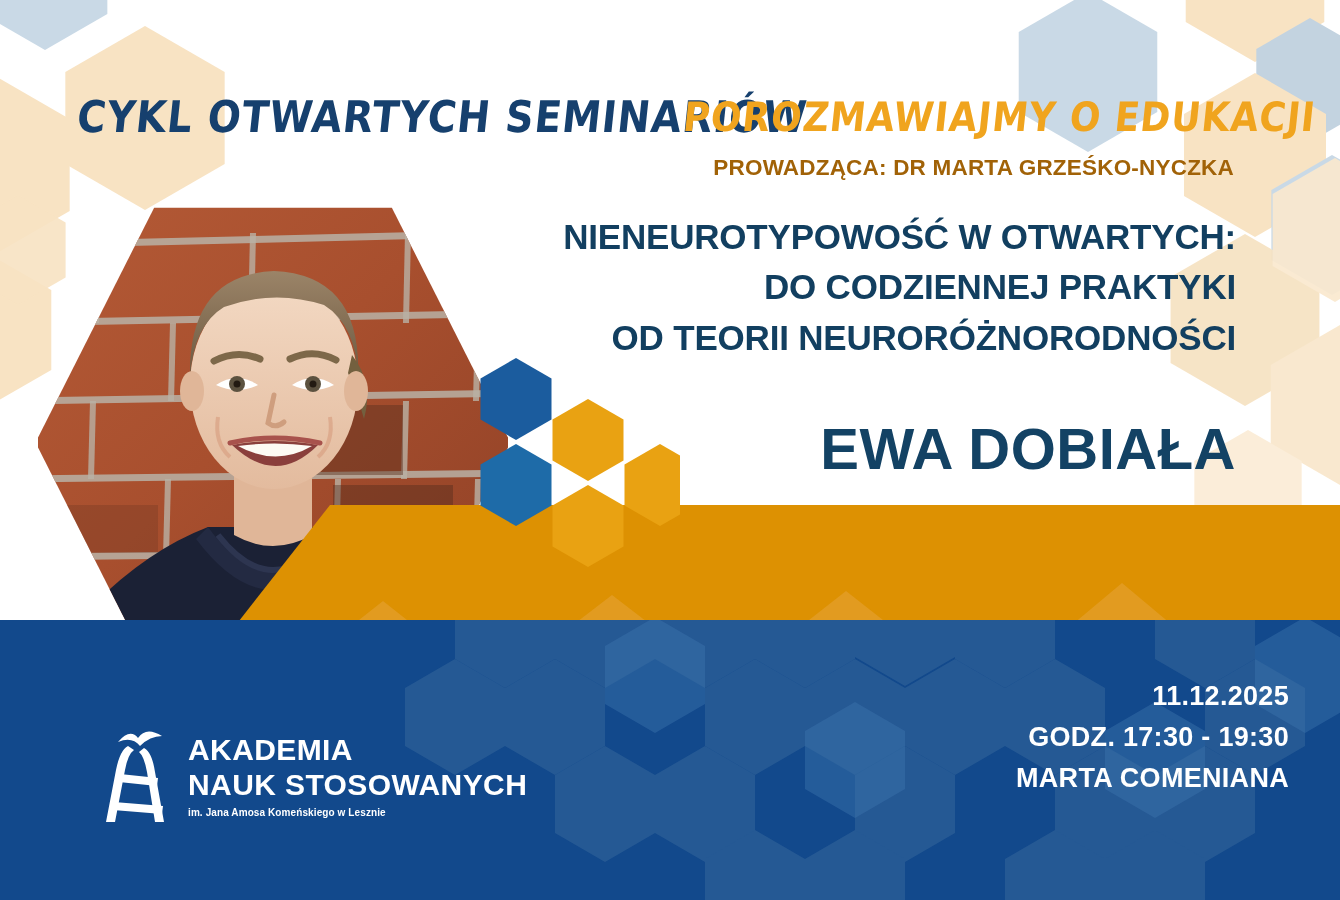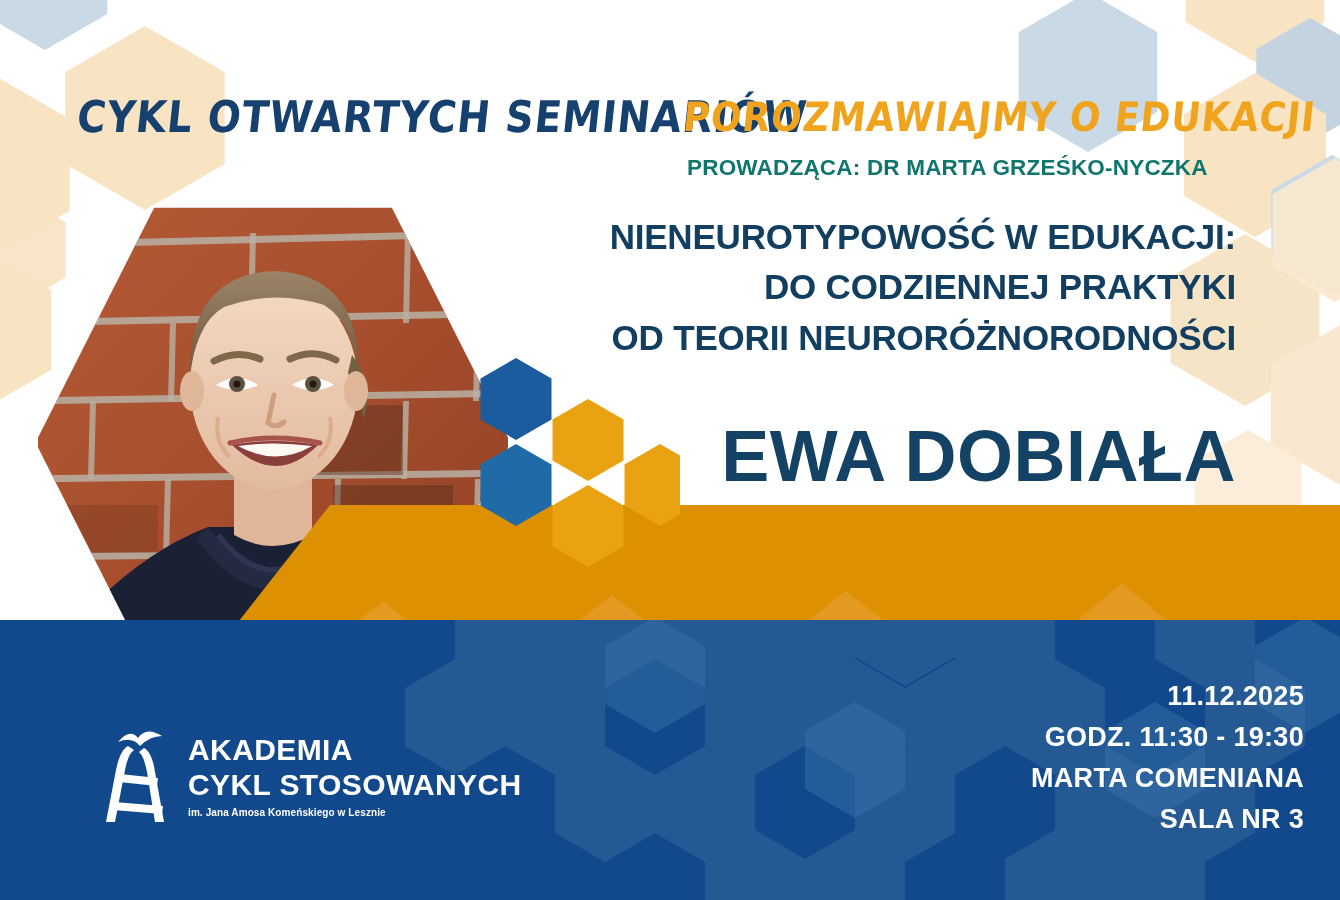--- a/index.html
+++ b/index.html
@@ -39,41 +39,41 @@
   }
   .h-seminar{
     left:80px;top:92px;font-size:39px;color:#16406e;
     transform:skewX(-6deg) scaleY(1.12);transform-origin:left top;
   }
   .h-porozmawiajmy{
     left:686px;top:94px;font-size:36px;color:#f0a41e;
     transform:skewX(-6deg) scaleY(1.12);transform-origin:left top;
   }
   .h-prowadzaca{
-    position:absolute;left:687px;top:155px;width:547px;text-align:left;
-    font-size:22.5px;font-weight:bold;color:#0f766e;letter-spacing:0.2px;
+    position:absolute;left:687px;top:155px;width:547px;text-align:right;
+    font-size:22.5px;font-weight:bold;color:#a16207;letter-spacing:0.2px;
     font-family:"Liberation Sans",sans-serif;
   }
   .title-block{
     position:absolute;left:430px;top:212px;width:806px;text-align:right;
   }
   .title-line{
     font-size:35px;font-weight:bold;color:#123f60;line-height:1.44;
     letter-spacing:-0.2px;white-space:nowrap;
   }
   .speaker{
     position:absolute;left:430px;top:415px;width:806px;text-align:right;
-    font-size:72px;font-weight:bold;color:#134264;letter-spacing:0.5px;
+    font-size:58px;font-weight:bold;color:#134264;letter-spacing:0.5px;
   }
   
   .cluster{position:absolute;left:470px;top:352px;width:210px;height:215px;}
   .cluster svg{display:block;}
   
   .details{
-    position:absolute;right:36px;top:676px;text-align:right;color:#ffffff;
+    position:absolute;right:51px;top:676px;text-align:right;color:#ffffff;
   }
   .details div{
     font-size:27px;font-weight:bold;line-height:1.52;letter-spacing:0.3px;
     white-space:nowrap;
   }
   
   .logo{position:absolute;left:100px;top:722px;display:flex;align-items:flex-start;}
   .logo-mark{width:74px;height:112px;flex:0 0 auto;}
   .logo-text{margin-left:14px;color:#fff;padding-top:10px;}
   .logo-l1,.logo-l2{font-size:30px;font-weight:bold;line-height:1.18;letter-spacing:0.4px;}
@@ -250,21 +250,21 @@
     </g>
   </svg>
 
   <div class="h-script h-seminar">CYKL OTWARTYCH SEMINARIÓW</div>
 
   <div class="h-script h-porozmawiajmy">POROZMAWIAJMY O EDUKACJI</div>
 
   <div class="h-prowadzaca">PROWADZĄCA: DR MARTA GRZEŚKO-NYCZKA</div>
 
   <div class="title-block">
-    <div class="title-line">NIENEUROTYPOWOŚĆ W EDUKACJI:</div>
+    <div class="title-line">NIENEUROTYPOWOŚĆ W OTWARTYCH:</div>
     <div class="title-line">DO CODZIENNEJ PRAKTYKI</div>
     <div class="title-line">OD TEORII NEURORÓŻNORODNOŚCI</div>
   </div>
 
   <div class="speaker">EWA DOBIAŁA</div>
 
   <div class="cluster">
     <svg width="210" height="215" viewBox="0 0 210 215" xmlns="http://www.w3.org/2000/svg">
       <defs>
         <polygon id="hexC" points="0,-41 35.5,-20.5 35.5,20.5 0,41 -35.5,20.5 -35.5,-20.5"></polygon>
@@ -272,36 +272,35 @@
       <use href="#hexC" transform="translate(46,47)" fill="#1b5c9e"></use>
       <use href="#hexC" transform="translate(46,133)" fill="#1e6ba8"></use>
       <use href="#hexC" transform="translate(118,88)" fill="#e9a212"></use>
       <use href="#hexC" transform="translate(118,174)" fill="#e9a212"></use>
       <use href="#hexC" transform="translate(190,133)" fill="#e9a212"></use>
     </svg>
   </div>
 
   <div class="details">
     <div>11.12.2025</div>
-    <div>GODZ. 11:30 - 19:30</div>
+    <div>GODZ. 17:30 - 19:30</div>
     <div>MARTA COMENIANA</div>
-    <div>SALA NR 3</div>
   </div>
 
   <div class="logo">
     <svg class="logo-mark" viewBox="0 0 74 112" xmlns="http://www.w3.org/2000/svg">
 
       <path d="M18 20 Q30 6 38 16 Q46 4 62 14 Q50 14 40 24 Q32 14 18 20 Z" fill="#ffffff"></path>
 
       <path d="M28 24 Q20 28 16 48 L6 100 L15 100 L25 48 Q28 32 34 28 Z" fill="#ffffff"></path>
       <path d="M44 26 Q52 30 55 50 L64 100 L55 100 L47 50 Q44 34 39 30 Z" fill="#ffffff"></path>
 
       <path d="M20 52 L58 56 L57 64 L19 60 Z" fill="#ffffff"></path>
       <path d="M14 80 L63 84 L62 92 L13 88 Z" fill="#ffffff"></path>
     </svg>
     <div class="logo-text">
       <div class="logo-l1">AKADEMIA</div>
-      <div class="logo-l2">CYKL STOSOWANYCH</div>
+      <div class="logo-l2">NAUK STOSOWANYCH</div>
       <div class="logo-l3">im. Jana Amosa Komeńskiego w Lesznie</div>
     </div>
   </div>
 
 </div>
 
 </body></html>

